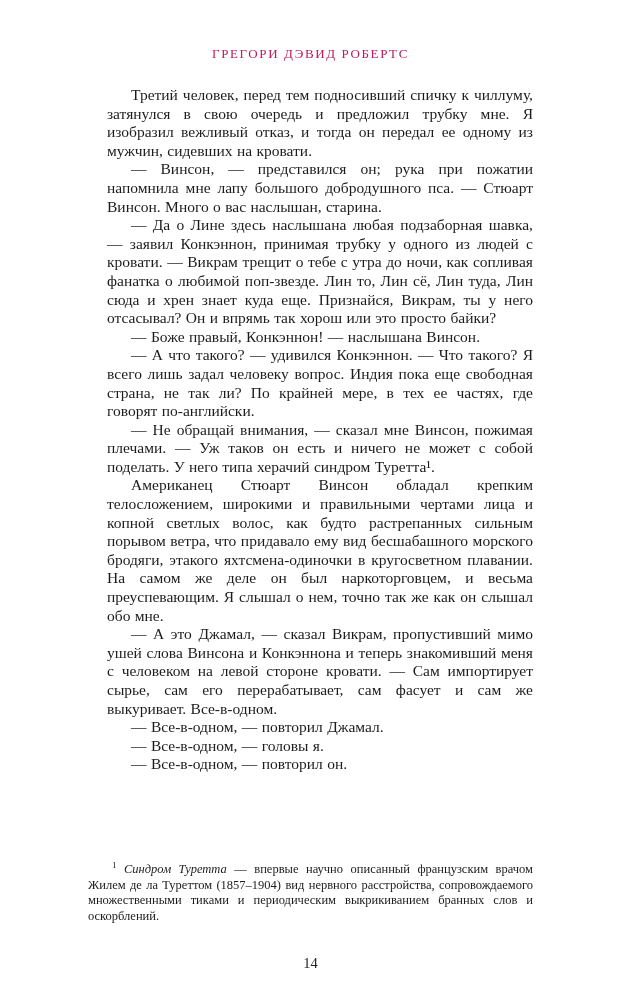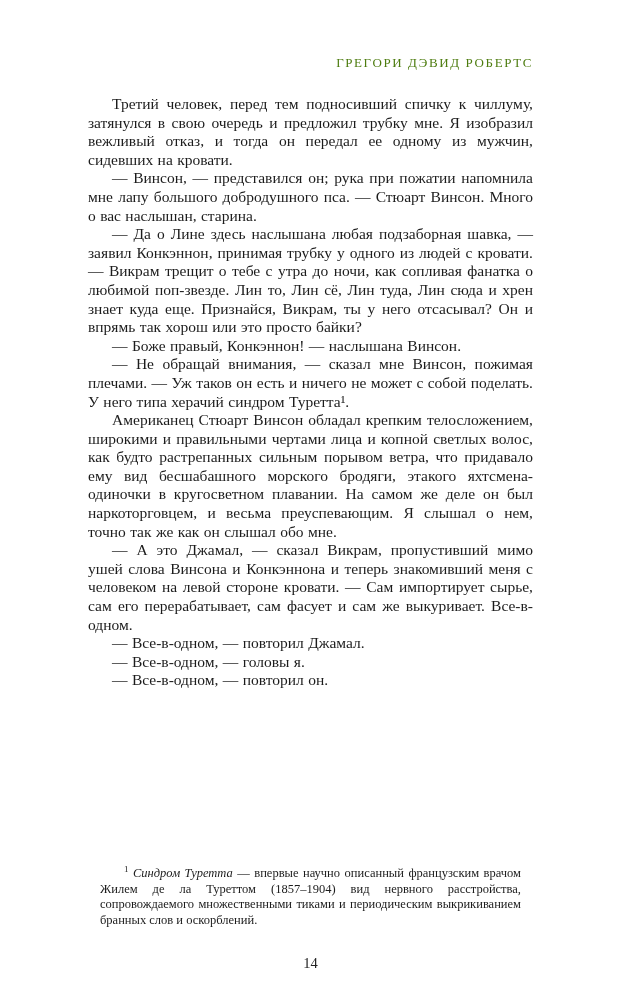--- a/index.html
+++ b/index.html
@@ -15,71 +15,73 @@
     background: #ffffff;
     box-sizing: border-box;
     padding: 46px 88px 18px 88px;
     display: flex;
     flex-direction: column;
     font-family: "Liberation Serif", "DejaVu Serif", serif;
     color: #1c1c1c;
     overflow: hidden;
   }
   .running-head {
-    text-align: right;
+    text-align: center;
     font-size: 13px;
     letter-spacing: 1.6px;
-    margin: 9px 0 24px 0;
-    color: #4d7c0f;
+    margin: 0 0 24px 0;
+    color: #be185d;
     white-space: nowrap;
   }
   .body-text {
     text-align: justify;
     font-size: 15.5px;
     line-height: 18.6px;
     word-spacing: 0.5px;
+    margin-left: 19px;
   }
   .body-text p {
     margin: 0;
     text-indent: 24px;
   }
   .footnote {
     margin-top: auto;
     font-size: 12.5px;
     line-height: 15.8px;
     text-align: justify;
     color: #1c1c1c;
   }
   .footnote p {
-    margin: 12px;
+    margin: 0;
     text-indent: 24px;
   }
   .footnote sup {
     font-size: 9px;
     line-height: 0;
   }
   .page-number {
     text-align: center;
     font-size: 14.5px;
-    margin-top: 14px;
+    margin-top: 30px;
     color: #222222;
   }
 </style>
 </head>
 <body>
 
 <div class="page">
 
   <div class="running-head">ГРЕГОРИ ДЭВИД РОБЕРТС</div>
 
   <div class="body-text">
     <p>Третий человек, перед тем подносивший спичку к чиллуму, затянулся в свою очередь и предложил трубку мне. Я изобразил вежливый отказ, и тогда он передал ее одному из мужчин, сидевших на кровати.</p>
     <p>— Винсон, — представился он; рука при пожатии напомнила мне лапу большого добродушного пса. — Стюарт Винсон. Много о вас наслышан, старина.</p>
     <p>— Да о Лине здесь наслышана любая подзаборная шавка, — заявил Конкэннон, принимая трубку у одного из людей с кровати. — Викрам трещит о тебе с утра до ночи, как сопливая фанатка о любимой поп-звезде. Лин то, Лин сё, Лин туда, Лин сюда и хрен знает куда еще. Признайся, Викрам, ты у него отсасывал? Он и впрямь так хорош или это просто байки?</p>
     <p>— Боже правый, Конкэннон! — наслышана Винсон.</p>
+    <p>— А что такого? — удивился Конкэннон. — Что такого? Я всего лишь задал человеку вопрос. Индия пока еще свободная страна, не так ли? По крайней мере, в тех ее частях, где говорят по-английски.</p>
     <p>— Не обращай внимания, — сказал мне Винсон, пожимая плечами. — Уж таков он есть и ничего не может с собой поделать. У него типа херачий синдром Туретта¹.</p>
     <p>Американец Стюарт Винсон обладал крепким телосложением, широкими и правильными чертами лица и копной светлых волос, как будто растрепанных сильным порывом ветра, что придавало ему вид бесшабашного морского бродяги, этакого яхтсмена-одиночки в кругосветном плавании. На самом же деле он был наркоторговцем, и весьма преуспевающим. Я слышал о нем, точно так же как он слышал обо мне.</p>
     <p>— А это Джамал, — сказал Викрам, пропустивший мимо ушей слова Винсона и Конкэннона и теперь знакомивший меня с человеком на левой стороне кровати. — Сам импортирует сырье, сам его перерабатывает, сам фасует и сам же выкуривает. Все-в-одном.</p>
     <p>— Все-в-одном, — повторил Джамал.</p>
     <p>— Все-в-одном, — головы я.</p>
     <p>— Все-в-одном, — повторил он.</p>
   </div>
 
   <div class="footnote">
     <p><sup>1</sup> <i>Синдром Туретта</i><span> — впервые научно описанный французским врачом Жилем де ла Туреттом (1857–1904) вид нервного расстройства, сопровождаемого множественными тиками и периодическим выкрикиванием бранных слов и оскорблений.</span></p>

